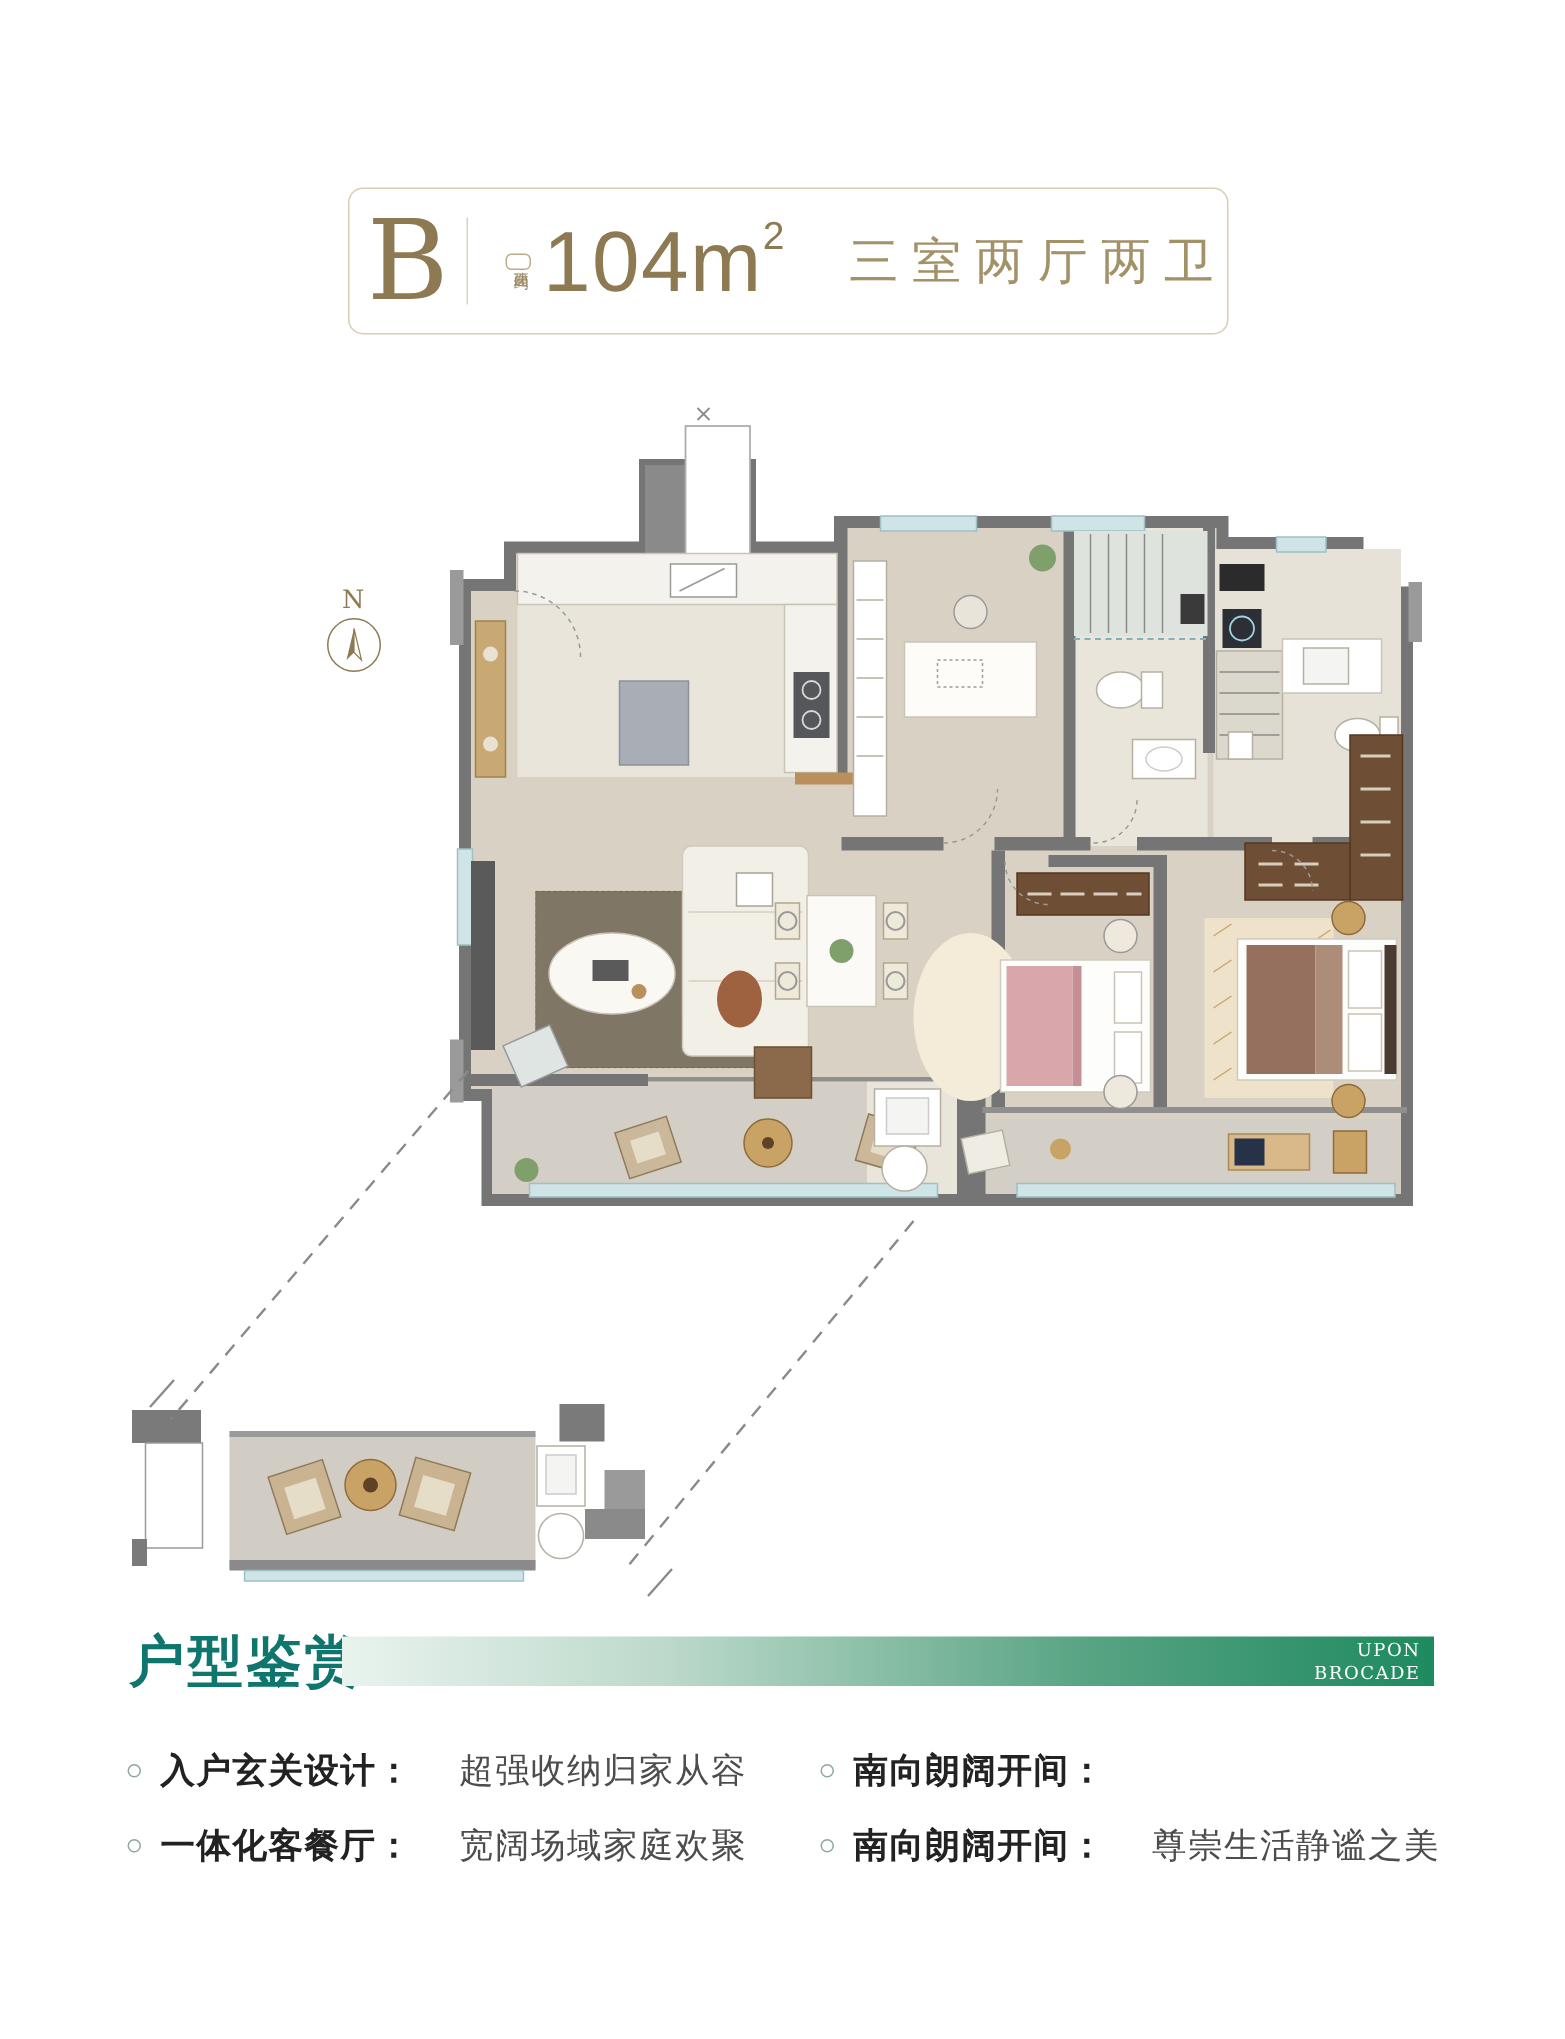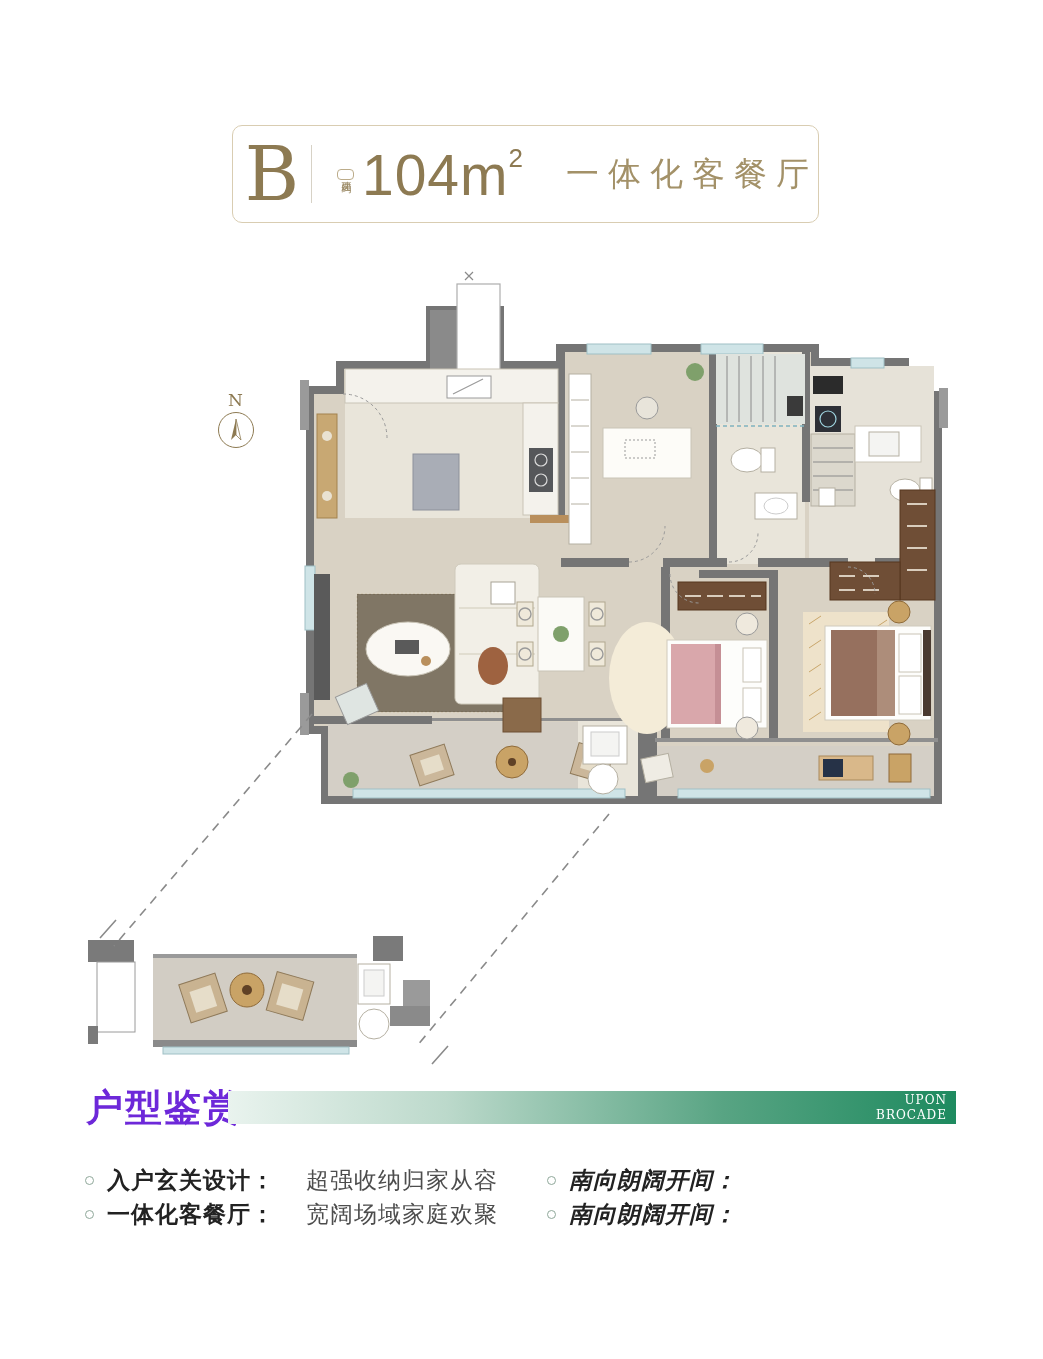--- a/index.html
+++ b/index.html
@@ -25,48 +25,48 @@
   .compass-circle{margin:2px auto 0;width:34px;height:34px;border:1.6px solid #8d7a52;border-radius:50%;
          display:flex;align-items:center;justify-content:center;}
 
   
   .plan-wrap{position:absolute;left:295px;top:268px;width:660px;height:555px;}
   .detail-wrap{position:absolute;left:85px;top:928px;width:345px;height:142px;}
   .connector-layer{position:absolute;left:0;top:0;width:1043px;height:1359px;pointer-events:none;}
 
   
   .section-title{position:absolute;left:86px;top:1083px;font-size:37px;font-weight:bold;
-         color:#6d28d9;letter-spacing:2px;text-align:center;}
+         color:#0f766e;letter-spacing:2px;text-align:center;}
   .grad-bar{position:absolute;left:228px;top:1091px;width:728px;height:33px;
          background:linear-gradient(to right,#e9f3ee 0%,#bcd9cb 30%,#58a483 68%,#1e8a5f 100%);
          display:flex;align-items:center;justify-content:flex-end;}
   .brand{font-family:"DejaVu Serif","Liberation Serif",serif;color:#ffffff;font-size:12px;
          line-height:1.2;text-align:right;padding-right:9px;letter-spacing:1px;}
 
   
   .features{position:absolute;left:85px;top:1165px;width:882px;display:flex;}
-  .feat-col{display:flex;flex-direction:column;row-gap:3px;}
+  .feat-col{display:flex;flex-direction:column;row-gap:19px;}
   .feat-col.left{width:462px;}
-  .feat-col.right{width:420px;font-style:italic;}
+  .feat-col.right{width:420px;}
   .feat-item{display:flex;align-items:center;}
   .feat-dot{width:7px;height:7px;border:1.4px solid #8fa89a;border-radius:50%;margin-right:13px;flex:0 0 auto;}
   .feat-label{font-size:23px;font-weight:bold;color:#222222;letter-spacing:1px;white-space:nowrap;}
   .feat-desc{font-size:23px;color:#4d4d4d;letter-spacing:1px;white-space:nowrap;margin-left:31px;}
 </style>
 </head>
 <body>
 
 <div class="page">
 
   <div class="plate">
     <div class="unit-letter">B</div>
     <div class="plate-divider"></div>
     <div class="area-badge">建面约</div>
     <div class="area-value"><span>104m</span><span class="area-sup">2</span></div>
-    <div class="rooms-text">一体化客餐厅</div>
+    <div class="rooms-text">三室两厅两卫</div>
   </div>
 
   <div class="compass">
     <div class="compass-n">N</div>
     <div class="compass-circle">
       <svg width="26" height="26" viewBox="0 0 26 26">
         <polygon points="13,2 8,23 13,18" fill="#8d7a52"></polygon>
         <polygon points="13,2 18,23 13,18" fill="#fff" stroke="#8d7a52" stroke-width="0.8"></polygon>
       </svg>
     </div>
@@ -336,17 +336,18 @@
       </div>
     </div>
     <div class="feat-col right">
       <div class="feat-item">
         <span class="feat-dot"></span>
         <span class="feat-label">南向朗阔开间：</span>
       </div>
       <div class="feat-item">
         <span class="feat-dot"></span>
         <span class="feat-label">南向朗阔开间：</span>
+        <span class="feat-desc">尊崇生活静谧之美</span>
       </div>
     </div>
   </div>
 
 </div>
 
 </body></html>

